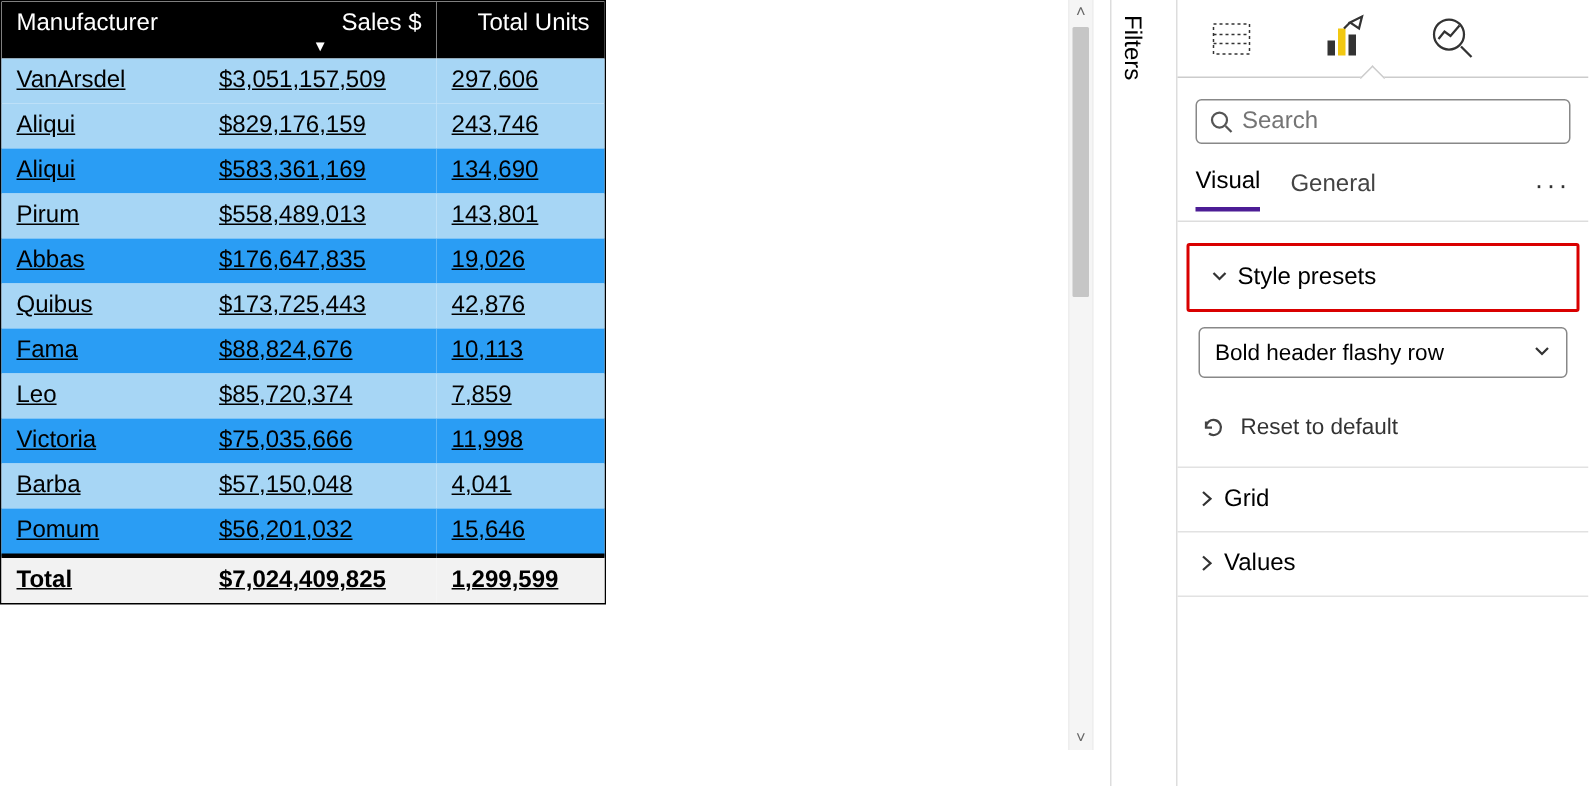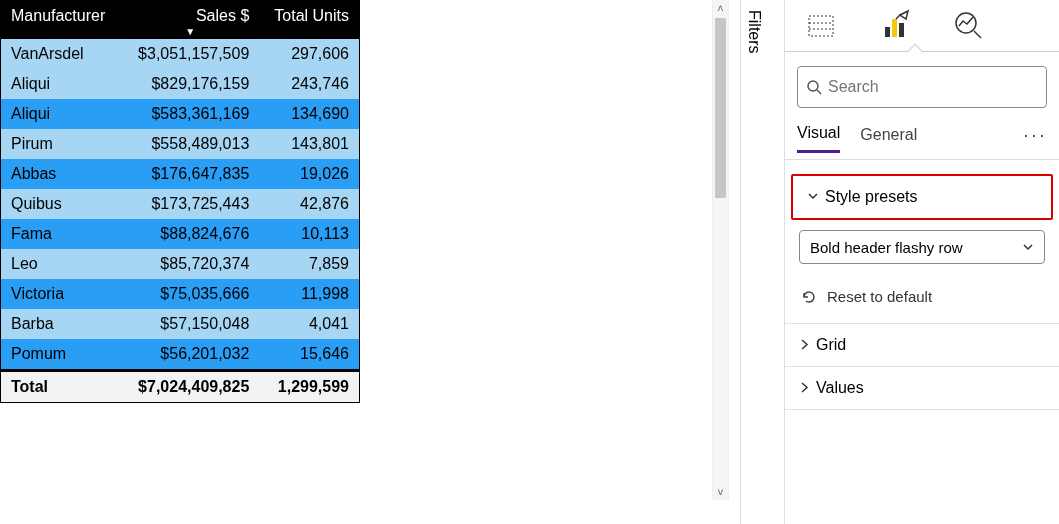--- a/index.html
+++ b/index.html
@@ -9,22 +9,23 @@
       width: 1059px;
       height: 524px;
       position: relative;
       overflow: hidden;
       background: #fff;
     }
     
     .table-visual {
       position: absolute;
       left: 0; top: 0;
-      width: 360px;
+      width: 404px;
       border: 1px solid #000;
+      text-decoration: underline;
     }
     .tbl { width: 100%; border-collapse: collapse; }
     .tbl thead tr { background: #000; color: #fff; }
     .tbl th {
       font-weight: 400;
       padding: 6px 10px 14px 10px;
       text-align: left;
       font-size: 16px;
       position: relative;
     }
@@ -34,21 +35,21 @@
       left: 50%;
       transform: translateX(-50%);
       bottom: 2px;
       font-size: 10px;
     }
     .tbl td {
       padding: 6px 10px;
       font-size: 16px;
       margin-top: 12px;
     }
-    .tbl td.num { text-align: right; }
+    .tbl td.num { }
     .row-a { background: #a7d6f5; }
     .row-b { background: #2a9df4; }
     .total-row td {
       background: #f2f2f2;
       font-weight: 700;
       color: #000;
       border-top: 3px solid #000;
     }
     
     .scrollbar-strip {
@@ -126,21 +127,21 @@
       width: 12px; height: 12px;
       background: #fff;
       border-left: 1px solid #ccc;
       border-top: 1px solid #ccc;
       transform: rotate(45deg);
     }
     .search-box {
       margin: 14px 12px 10px 12px;
       border: 1px solid #888;
       border-radius: 4px;
-      height: 42px;
+      height: 30px;
       display: flex;
       align-items: center;
       padding: 0 8px;
       gap: 6px;
     }
     .search-box input {
       border: none;
       outline: none;
       font-size: 16px;
       flex: 1;

